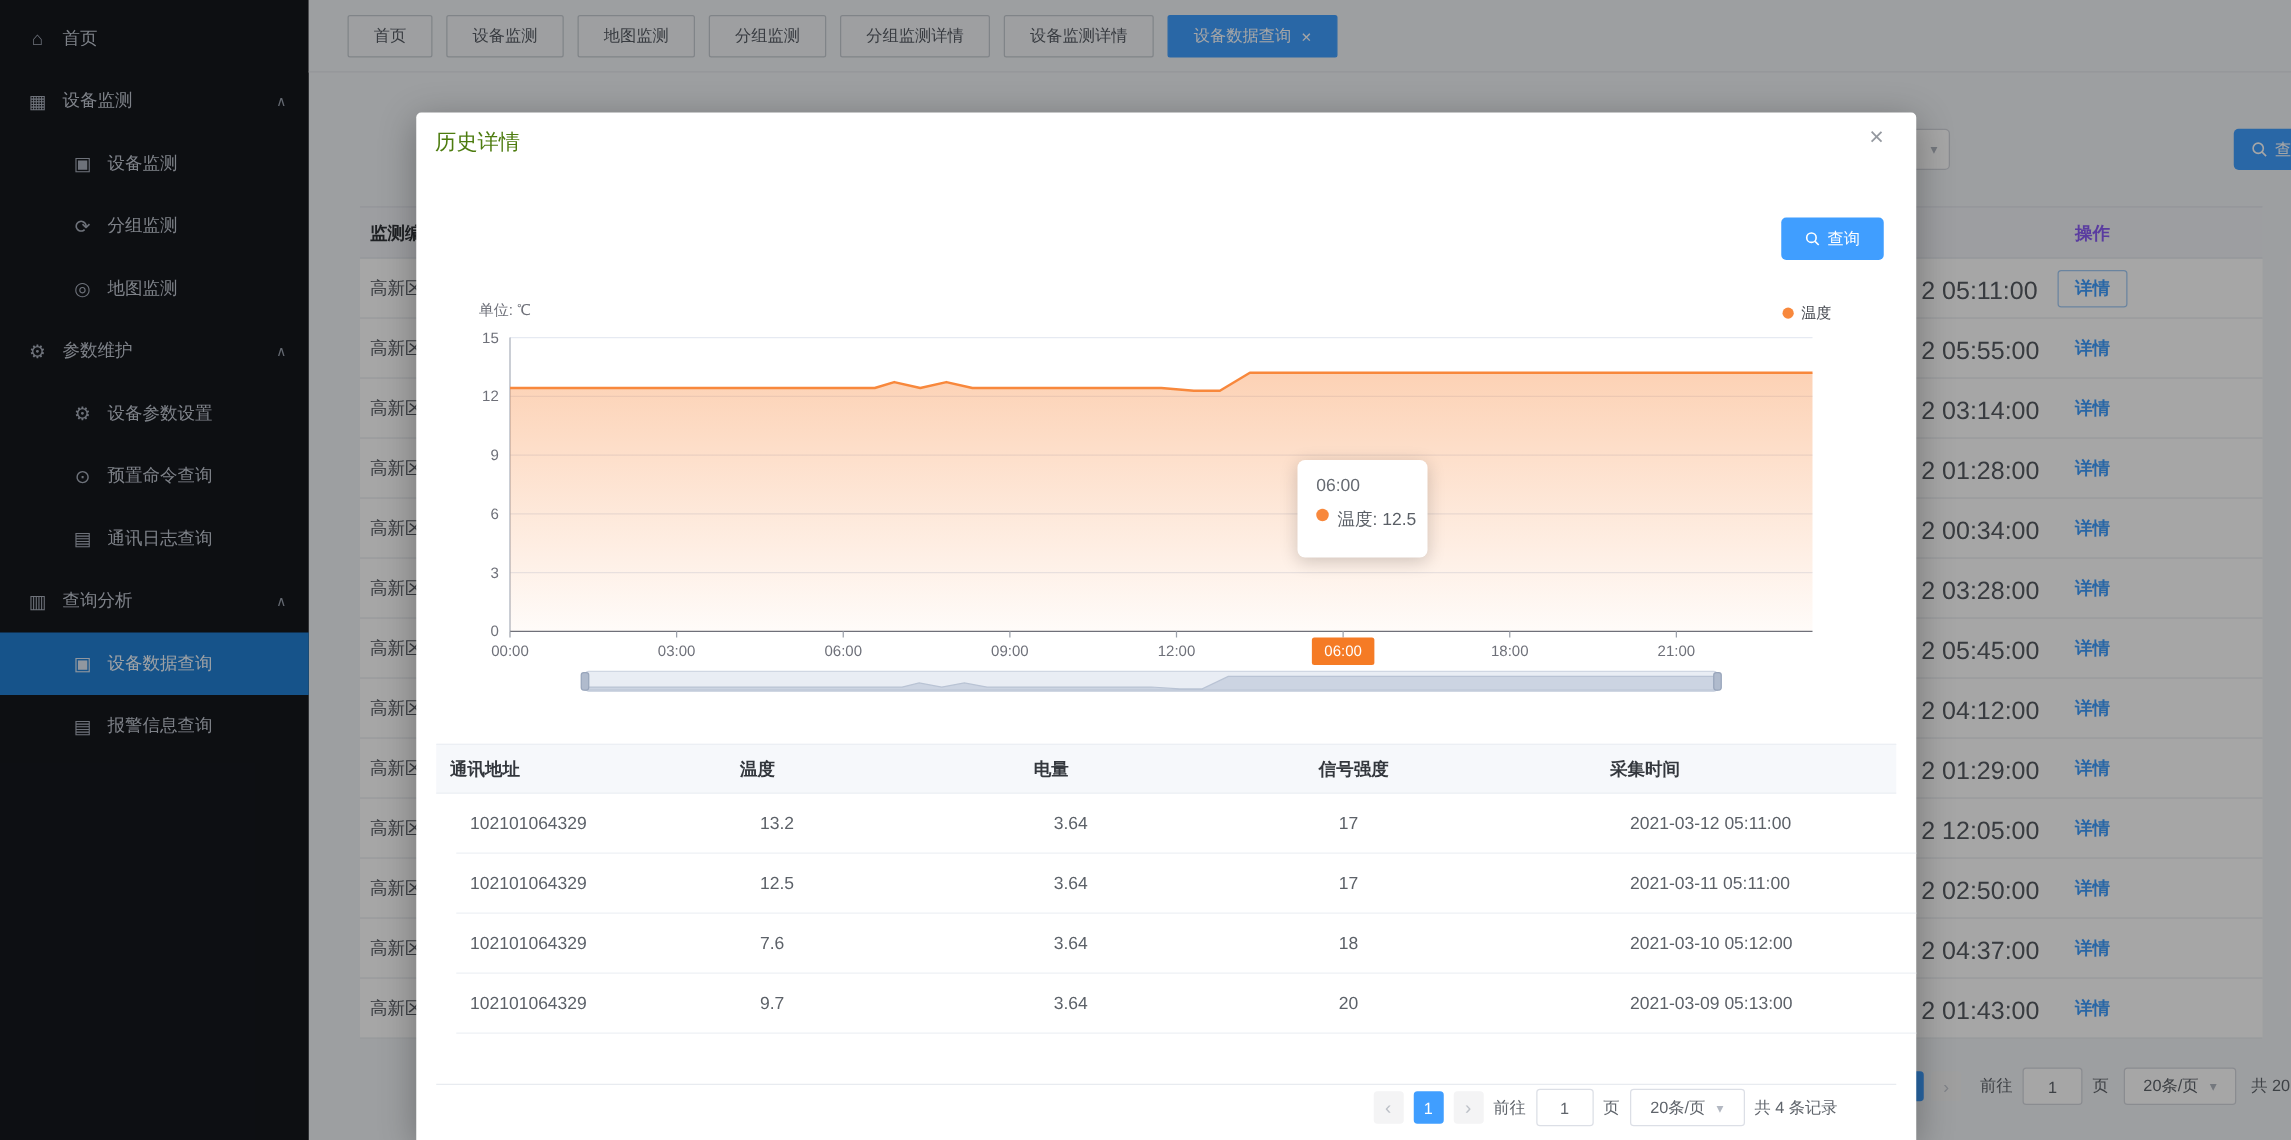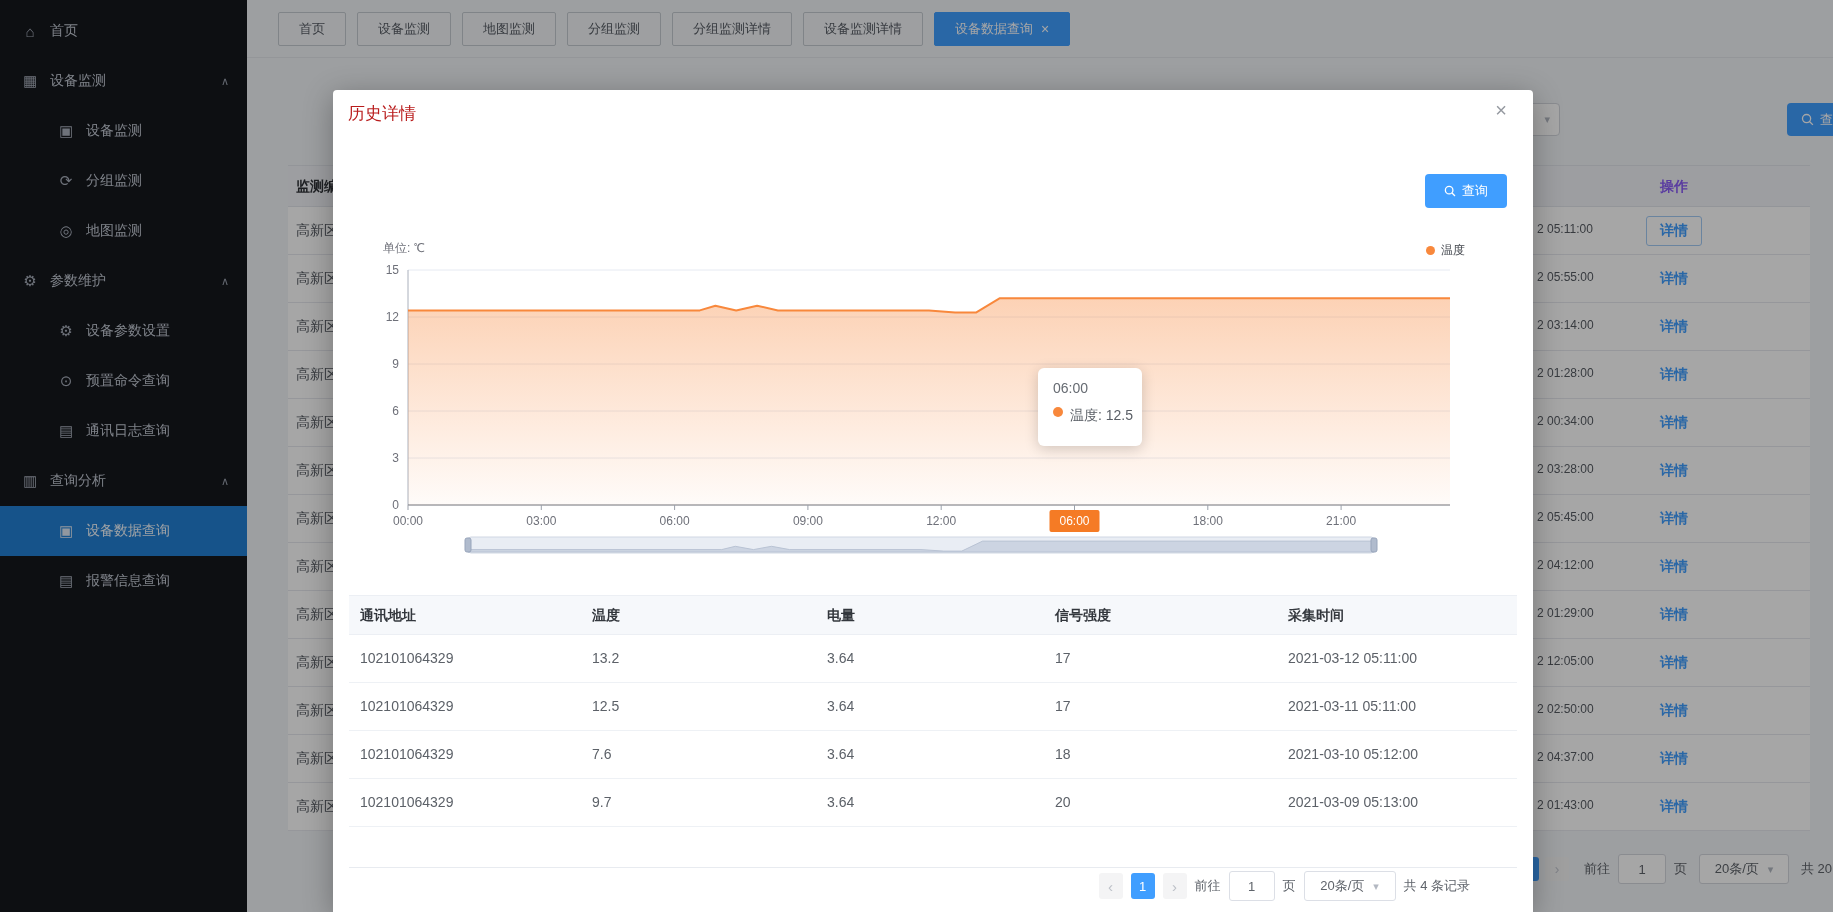--- a/index.html
+++ b/index.html
@@ -38,41 +38,41 @@
              font-size:13px;display:flex;align-items:center;gap:6px;padding-left:14px;z-index:1;cursor:pointer;font-family:inherit;}
 
   
   .bgt-header{position:absolute;left:288px;top:165px;width:1522px;height:42px;background:#f1f3f7;
               border-top:1px solid #e2e5ec;border-bottom:1px solid #e2e5ec;box-sizing:border-box;z-index:1;}
   .bgt-header .h-name{position:absolute;left:8px;top:12px;font-weight:bold;font-size:14px;color:#303338;}
   .bgt-header .h-action{position:absolute;left:1326px;width:120px;text-align:center;top:12px;font-weight:bold;font-size:14px;color:#8b5cf6;}
   .bgt-rows{position:absolute;left:288px;top:207px;z-index:1;}
   .bg-row{position:relative;width:1522px;height:48px;background:#fff;border-bottom:1px solid #e6e9ee;box-sizing:border-box;}
   .bg-row .c-name{position:absolute;left:8px;top:15px;font-size:14px;color:#565b62;}
-  .bg-row .c-time{position:absolute;left:1249px;top:15px;font-size:12px;color:#565b62;}
+  .bg-row .c-time{position:absolute;left:1249px;top:15px;font-size:20px;color:#565b62;}
   .bg-row .c-action{position:absolute;left:1326px;width:120px;text-align:center;top:15px;font-size:14px;color:#409eff;cursor:pointer;font-weight:bold;}
   .bg-row.bordered .c-action{top:9px;}
   .bg-row.bordered .c-action .action-text{border:1px solid #a3cbf5;border-radius:3px;padding:5px 13px;display:inline-block;background:#fff;}
 
   
   .bgp{position:absolute;top:854px;left:1519px;display:flex;align-items:center;font-size:13px;color:#5f646b;z-index:1;white-space:nowrap;}
   .bgp .pg-current{width:20px;height:24px;background:#409eff;border-radius:3px;}
   .bgp .pg-next{width:24px;height:24px;background:#f4f4f5;border-radius:3px;color:#c3c7cf;display:flex;align-items:center;justify-content:center;margin-left:6px;font-size:14px;}
   .bgp .pg-goto{margin-left:15px;}
   .bgp .pg-input{width:42px;height:26px;border:1px solid #d4d7de;border-radius:3px;text-align:center;font-size:13px;color:#5f646b;margin-left:8px;outline:none;font-family:inherit;}
   .bgp .pg-unit{margin-left:8px;}
   .bgp .pg-size{width:88px;height:28px;border:1px solid #d4d7de;border-radius:3px;background:#fff;display:flex;align-items:center;justify-content:center;gap:9px;margin-left:12px;cursor:pointer;}
   .bgp .pg-size .caret{color:#b3b8c2;font-size:11px;}
   .bgp .pg-total{margin-left:12px;}
 
   
   .overlay{position:absolute;left:0;top:0;width:1833px;height:912px;background:rgba(0,0,0,0.35);z-index:10;}
   .modal{position:absolute;left:333px;top:90px;width:1200px;height:822px;background:#fff;border-radius:4px 4px 0 0;
          box-shadow:0 6px 30px rgba(0,0,0,0.3);z-index:20;}
-  .m-title{position:absolute;left:15px;top:12px;font-size:17px;color:#b91c1c;}
+  .m-title{position:absolute;left:15px;top:12px;font-size:17px;color:#4d7c0f;}
   .m-close{position:absolute;right:26px;top:10px;font-size:20px;color:#9599a0;cursor:pointer;line-height:1;}
 
   .m-date{position:absolute;left:734px;top:84px;width:348px;height:34px;border:1px solid #dcdfe6;border-radius:4px;
           box-sizing:border-box;display:flex;align-items:center;font-size:14px;color:#5a5e66;cursor:pointer;background:#fff;}
   .m-date .cal-icon{margin-left:13px;display:flex;}
   .m-date .d-from,.m-date .d-to{width:118px;text-align:center;}
   .m-date .d-sep{width:42px;text-align:center;color:#5a5e66;}
   .m-query{position:absolute;left:1092px;top:84px;width:82px;height:34px;background:#409eff;border:none;border-radius:4px;color:#fff;
            font-size:13px;display:flex;align-items:center;justify-content:center;gap:6px;cursor:pointer;font-family:inherit;}
 
@@ -85,21 +85,21 @@
   .m-tooltip{position:absolute;left:705px;top:278px;width:104px;height:78px;background:#fff;border-radius:6px;
              box-shadow:0 3px 14px rgba(0,0,0,0.18);padding:12px 0 0 15px;box-sizing:border-box;z-index:5;}
   .tt-time{font-size:14px;color:#666b72;margin-bottom:11px;}
   .tt-line{display:flex;gap:7px;font-size:14px;color:#5a5f66;}
   .tt-dot{width:10px;height:10px;border-radius:50%;background:#f8883c;}
 
   
   .m-thead{position:absolute;left:16px;top:505px;width:1168px;height:40px;background:#f6f8fb;
            border-top:1px solid #eceff4;border-bottom:1px solid #eceff4;box-sizing:border-box;}
   .m-thead span{position:absolute;top:11px;font-size:14px;font-weight:bold;color:#33373d;}
-  .m-rows{position:absolute;left:16px;top:545px;width:1168px;text-decoration:underline;}
+  .m-rows{position:absolute;left:32px;top:545px;width:1168px;text-decoration:underline;}
   .m-row{position:relative;height:48px;border-bottom:1px solid #eef1f5;box-sizing:border-box;}
   .m-row span{position:absolute;top:15px;font-size:14px;color:#5c6168;}
   .col-0{left:11px;} .col-1{left:243px;} .col-2{left:478px;} .col-3{left:706px;} .col-4{left:939px;}
   .m-empty{position:absolute;left:16px;top:737px;width:1168px;height:40px;border-bottom:1px solid #e8ebf0;}
 
   
   .m-pager{position:absolute;right:63px;top:781px;display:flex;align-items:center;gap:8px;font-size:13px;color:#5f646b;}
   .m-pager .pg-btn{width:24px;height:26px;background:#f4f4f5;border-radius:3px;color:#bcc0c7;display:flex;align-items:center;justify-content:center;font-size:15px;cursor:pointer;}
   .m-pager .pg-page{width:24px;height:26px;background:#409eff;color:#fff;border-radius:3px;display:flex;align-items:center;justify-content:center;font-size:13px;cursor:pointer;}
   .m-pager .pg-input{width:40px;height:26px;border:1px solid #dcdfe6;border-radius:3px;text-align:center;font-size:13px;color:#5f646b;outline:none;font-family:inherit;}

